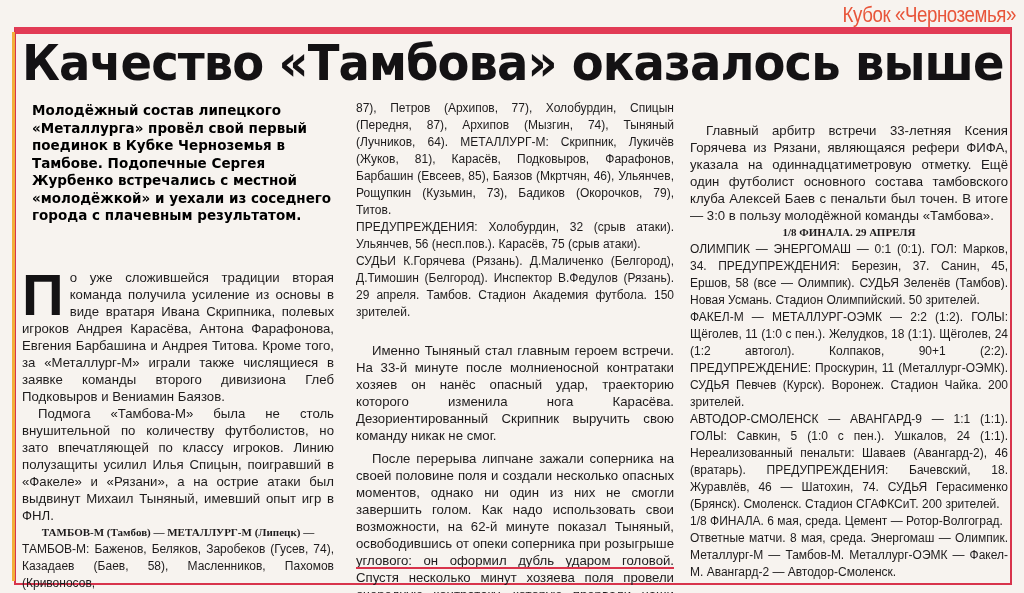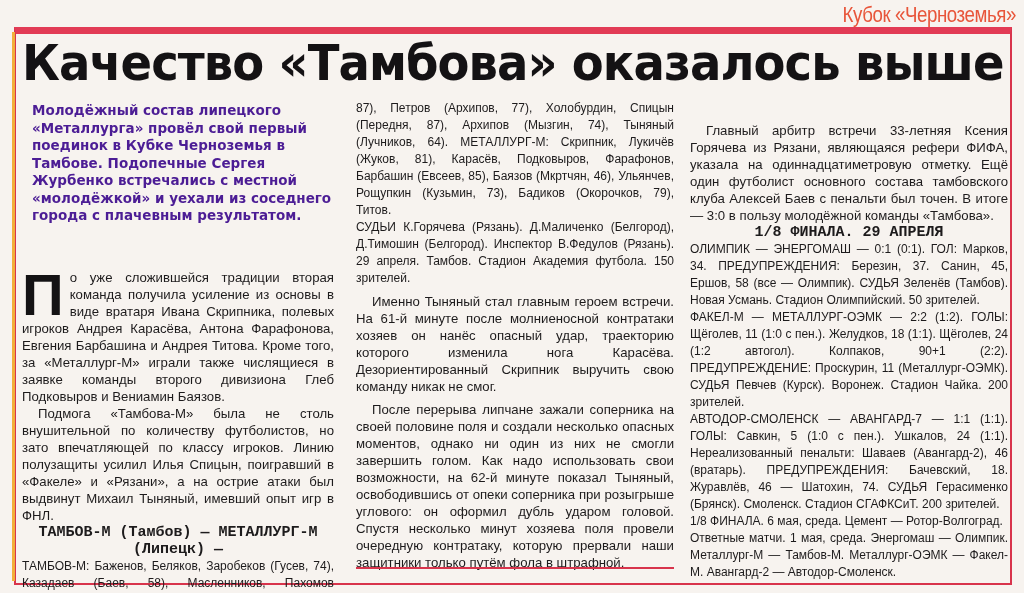--- a/index.html
+++ b/index.html
@@ -30,32 +30,32 @@
     font-family: "DejaVu Sans", sans-serif; font-weight: bold;
     font-size: 50px; line-height: 58px; letter-spacing: -1px; color: #141214;
     transform: scaleX(0.93); transform-origin: left top; white-space: nowrap;
   }
   .col { position: absolute; top: 100px; font-size: 13.2px; line-height: 17px; }
   .col1 { left: 22px; width: 312px; }
   .col2 { left: 356px; width: 318px; top: 100px; }
   .col3 { left: 690px; width: 318px; }
   .lead {
     font-family: "DejaVu Sans", sans-serif; font-weight: bold;
-    font-size: 13.5px; line-height: 17.5px; margin: 2px 0 8px 10px; color: #4c1d95;
+    font-size: 13.5px; line-height: 17.5px; margin: 2px 0 8px 10px; color: #000000;
   }
   p { margin: 0; text-align: justify; text-indent: 16px; }
   p.noind { text-indent: 0; margin-top: 44px; }
   .dropcap-wrap { position: relative; }
   .dropcap {
     float: left; font-size: 58px; line-height: 48px; font-weight: bold;
     margin: 2px 6px 0 0; color: #141214; font-family: "Liberation Sans", sans-serif;
   }
   .match {
-    font-weight: bold; text-align: center; font-family: Liberation Mono, monospace;
-    font-size: 15px; line-height: 17px;
+    font-weight: bold; text-align: center; font-family: Liberation Serif, serif;
+    font-size: 11px; line-height: 17px;
   }
   .stats { font-size: 12px; line-height: 17px; text-align: justify; }
   .b { font-weight: normal; }
   .bottom-rule {
     position: absolute; left: 356px; top: 567px; width: 318px; height: 2px; background: #d8344c;
   }
 </style>
 </head>
 <body>
 
@@ -69,27 +69,28 @@
     <span class="dropcap">П</span>
     <p class="noind">о уже сложившейся традиции вторая команда получила усиление из основы в виде вратаря Ивана Скрипника, полевых игроков Андрея Карасёва, Антона Фарафонова, Евгения Барбашина и Андрея Титова. Кроме того, за «Металлург-М» играли также числящиеся в заявке команды второго дивизиона Глеб Подковыров и Вениамин Баязов.</p>
   </div>
   <p>Подмога «Тамбова-М» была не столь внушительной по количеству футболистов, но зато впечатляющей по классу игроков. Линию полузащиты усилил Илья Спицын, поигравший в «Факеле» и «Рязани», а на острие атаки был выдвинут Михаил Тыняный, имевший опыт игр в ФНЛ.</p>
   <div class="match">ТАМБОВ-М (Тамбов) — МЕТАЛЛУРГ-М (Липецк) —</div>
   <div class="stats">ТАМБОВ-М: Баженов, Беляков, Заробеков (Гусев, 74), Казадаев (Баев, 58), Масленников, Пахомов (Кривоносов,</div>
 </div>
 
 <div class="col col2">
   <div class="stats">87), Петров (Архипов, 77), Холобурдин, Спицын (Передня, 87), Архипов (Мызгин, 74), Тыняный (Лучников, 64). МЕТАЛЛУРГ-М: Скрипник, Лукичёв (Жуков, 81), Карасёв, Подковыров, Фарафонов, Барбашин (Евсеев, 85), Баязов (Мкртчян, 46), Ульянчев, Рощупкин (Кузьмин, 73), Бадиков (Окорочков, 79), Титов.</div>
-  <div class="stats" style="margin-bottom:6px">СУДЬИ К.Горячева (Рязань). Д.Маличенко (Белгород), Д.Тимошин (Белгород). Инспектор В.Федулов (Рязань). 29 апреля. Тамбов. Стадион Академия футбола. 150 зрителей.</div>
-  <p style="margin-bottom:6px">Именно Тыняный стал главным героем встречи. На 61-й минуте после молниеносной контратаки хозяев он нанёс опасный удар, траекторию которого изменила нога Карасёва. Дезориентированный Скрипник выручить свою команду никак не смог.</p>
+  <div class="stats">ПРЕДУПРЕЖДЕНИЯ: Холобурдин, 32 (срыв атаки). Ульянчев, 56 (несп.пов.). Карасёв, 75 (срыв атаки).</div>
+  <div class="stats" style="margin-bottom:21px">СУДЬИ К.Горячева (Рязань). Д.Маличенко (Белгород), Д.Тимошин (Белгород). Инспектор В.Федулов (Рязань). 29 апреля. Тамбов. Стадион Академия футбола. 150 зрителей.</div>
+  <p style="margin-bottom:6px">Именно Тыняный стал главным героем встречи. На 33-й минуте после молниеносной контратаки хозяев он нанёс опасный удар, траекторию которого изменила нога Карасёва. Дезориентированный Скрипник выручить свою команду никак не смог.</p>
   <p>После перерыва липчане зажали соперника на своей половине поля и создали несколько опасных моментов, однако ни один из них не смогли завершить голом. Как надо использовать свои возможности, на 62-й минуте показал Тыняный, освободившись от опеки соперника при розыгрыше углового: он оформил дубль ударом головой. Спустя несколько минут хозяева поля провели очередную контратаку, которую прервали наши защитники только путём фола в штрафной.</p>
 </div>
 <div class="bottom-rule"></div>
 
 <div class="col col3">
   <p style="margin-top:22px">Главный арбитр встречи 33-летняя Ксения Горячева из Рязани, являющаяся рефери ФИФА, указала на одиннадцатиметровую отметку. Ещё один футболист основного состава тамбовского клуба Алексей Баев с пенальти был точен. В итоге — 3:0 в пользу молодёжной команды «Тамбова».</p>
   <div class="match">1/8 ФИНАЛА. 29 АПРЕЛЯ</div>
   <div class="stats"><span class="b">ОЛИМПИК — ЭНЕРГОМАШ — 0:1 (0:1).</span><span> ГОЛ: Марков, 34. ПРЕДУПРЕЖДЕНИЯ: Березин, 37. Санин, 45, Ершов, 58 (все — Олимпик). СУДЬЯ Зеленёв (Тамбов). Новая Усмань. Стадион Олимпийский. 50 зрителей.</span></div>
   <div class="stats"><span class="b">ФАКЕЛ-М — МЕТАЛЛУРГ-ОЭМК — 2:2 (1:2).</span><span> ГОЛЫ: Щёголев, 11 (1:0 с пен.). Желудков, 18 (1:1). Щёголев, 24 (1:2 автогол). Колпаков, 90+1 (2:2). ПРЕДУПРЕЖДЕНИЕ: Проскурин, 11 (Металлург-ОЭМК). СУДЬЯ Певчев (Курск). Воронеж. Стадион Чайка. 200 зрителей.</span></div>
-  <div class="stats"><span class="b">АВТОДОР-СМОЛЕНСК — АВАНГАРД-7 — 1:1 (1:1).</span><span> ГОЛЫ: Савкин, 5 (1:0 с пен.). Ушкалов, 24 (1:1). Нереализованный пенальти: Шаваев (Авангард-2), 46 (вратарь). ПРЕДУПРЕЖДЕНИЯ: Бачевский, 18. Журавлёв, 46 — Шатохин, 74. СУДЬЯ Герасименко (Брянск). Смоленск. Стадион СГАФКСиТ. 200 зрителей.</span></div>
+  <div class="stats"><span class="b">АВТОДОР-СМОЛЕНСК — АВАНГАРД-9 — 1:1 (1:1).</span><span> ГОЛЫ: Савкин, 5 (1:0 с пен.). Ушкалов, 24 (1:1). Нереализованный пенальти: Шаваев (Авангард-2), 46 (вратарь). ПРЕДУПРЕЖДЕНИЯ: Бачевский, 18. Журавлёв, 46 — Шатохин, 74. СУДЬЯ Герасименко (Брянск). Смоленск. Стадион СГАФКСиТ. 200 зрителей.</span></div>
   <div class="stats"><span class="b">1/8 ФИНАЛА. 6 мая, среда.</span><span> Цемент — Ротор-Волгоград.</span></div>
-  <div class="stats"><span class="b">Ответные матчи. 1 мая, среда.</span><span> Энергомаш — Олимпик. Металлург-М — Тамбов-М. Металлург-ОЭМК — Факел-М. Авангард-2 — Автодор-Смоленск.</span></div>
+  <div class="stats"><span class="b">Ответные матчи. 8 мая, среда.</span><span> Энергомаш — Олимпик. Металлург-М — Тамбов-М. Металлург-ОЭМК — Факел-М. Авангард-2 — Автодор-Смоленск.</span></div>
 </div>
 
 </body></html>

